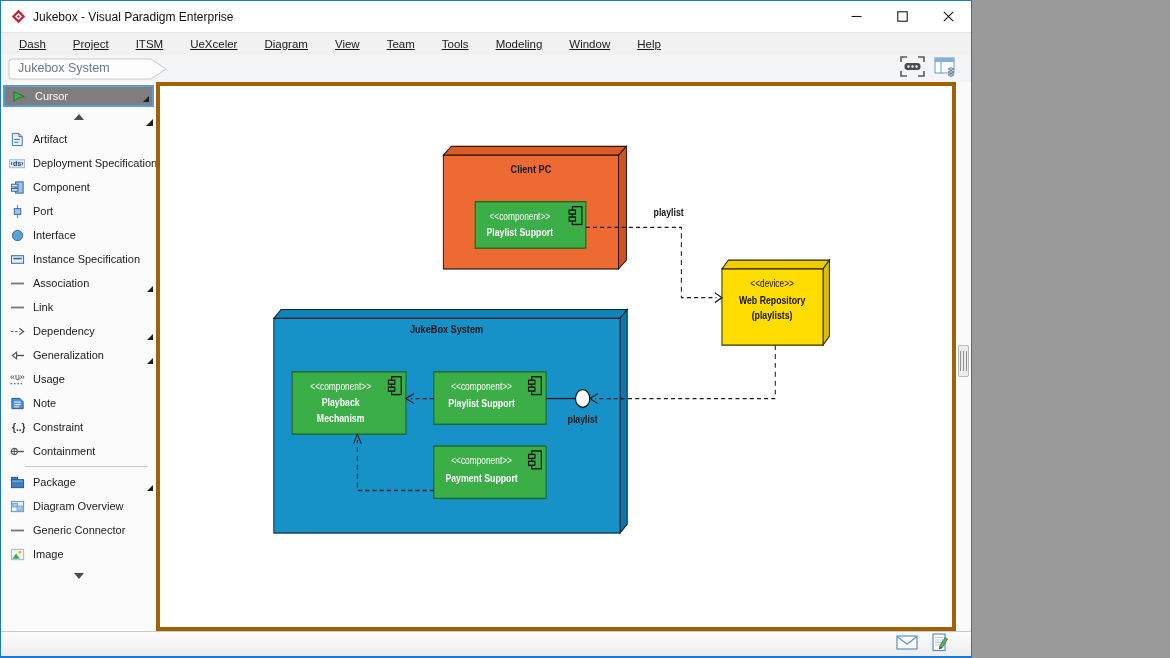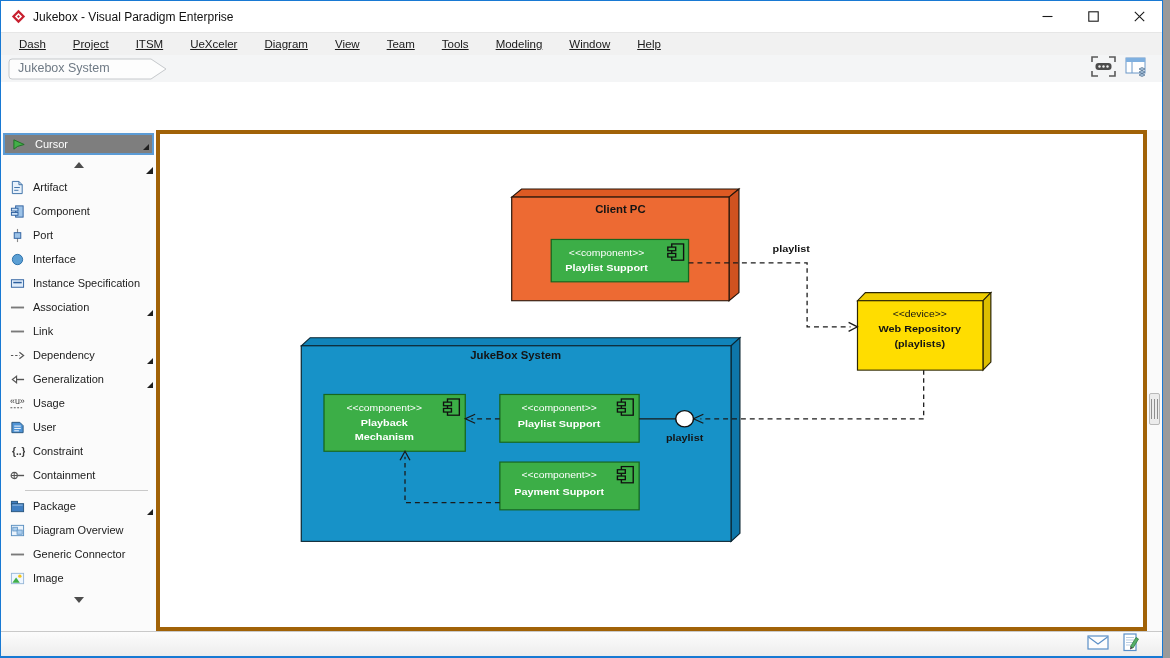--- a/index.html
+++ b/index.html
@@ -4,21 +4,21 @@
 <style>
   :root{
     --accent:#1879d3;
     --orange:#ED6A33; --orange-top:#DD5A23; --orange-side:#CF5220;
     --blue:#1792C8; --blue-top:#1084BA; --blue-side:#0E76A9;
     --yellow:#FFDD00; --yellow-top:#EFCE00; --yellow-side:#DCBE00;
     --green:#3CAE47; --green-border:#17661F;
   }
   *{box-sizing:border-box}
   body{margin:0;background:#9a9a9a;font-family:"Liberation Sans",sans-serif;}
-  .window{width:1163px;height:658px;background:#fff;border:1px solid var(--accent);
+  .window{width:972px;height:658px;background:#fff;border:1px solid var(--accent);
     border-bottom-width:2px;display:flex;flex-direction:column;overflow:hidden;}
 
   
   .titlebar{height:31px;background:#fff;display:flex;align-items:center;flex:0 0 auto;}
   .logo{margin-left:10px;display:flex;}
   .title-text{margin-left:7px;font-size:12px;color:#111;}
   .win-controls{margin-left:auto;display:flex;height:100%;}
   .win-btn{width:46px;display:flex;align-items:center;justify-content:center;cursor:default;}
 
   
@@ -27,21 +27,21 @@
   .menu-item{font-size:11.5px;color:#1a1a1a;padding:0 17px 0 10px;white-space:nowrap;text-decoration:underline;}
 
   
   .tabbar{height:27px;background:#f4f5f6;display:flex;align-items:center;flex:0 0 auto;}
   .tab{position:relative;margin-left:7px;width:160px;height:22px;}
   .tab svg{position:absolute;left:0;top:0;}
   .tab-label{position:absolute;left:10px;top:3px;font-size:12.5px;color:#6f7a85;}
   .tab-icons{margin-left:auto;margin-right:14px;display:flex;gap:9px;align-items:center;}
 
   
-  .main{flex:1;display:flex;min-height:0;margin-top:48px;}
+  .main{flex:1;display:flex;min-height:0;}
   .sidebar{width:155px;background:#fbfbfb;position:relative;flex:0 0 auto;}
   .srow{height:24px;display:flex;align-items:center;gap:8px;padding-left:8px;
     position:relative;font-size:11px;color:#1b1b1b;white-space:nowrap;}
   .srow.selected{height:22px;margin:3px 2px 0 2px;padding-left:6px;background:#7e7e7e;
     border:2px solid #5b9bd5;color:#fff;}
   .sicon{width:16px;height:16px;flex:0 0 16px;display:flex;align-items:center;justify-content:center;}
   .scroll-row{height:20px;display:flex;align-items:center;justify-content:center;}
   .tri-up{width:0;height:0;border-left:5px solid transparent;border-right:5px solid transparent;
     border-bottom:6px solid #4d4d4d;}
   .tri-down{width:0;height:0;border-left:5px solid transparent;border-right:5px solid transparent;
@@ -187,20 +187,29 @@
         <span class="sicon">
           <svg width="15" height="15" viewBox="0 0 16 16">
               <path d="M2.5,1.5 h7 l3.5,3.5 v9.5 h-10.5 z" fill="#e8f1fb" stroke="#3a6ea5"></path>
               <path d="M9.5,1.5 v3.5 h3.5" fill="none" stroke="#3a6ea5"></path>
               <path d="M4.5,8 h6 M4.5,11 h4.5" stroke="#3a6ea5" stroke-width="1"></path>
             </svg>
         </span>
         <span>Artifact</span>
       </div>
 
+      <div class="srow">
+        <span class="sicon">
+          <svg width="16" height="15" viewBox="0 0 17 16">
+              <rect x="0.5" y="4" width="16" height="8.5" fill="#dfe9f5" stroke="#9db8d6"></rect>
+              <text x="8.5" y="11" font-size="7.5" font-weight="bold" fill="#1a3c6e" text-anchor="middle" font-family="Liberation Sans, sans-serif">‹ds›</text>
+            </svg>
+        </span>
+        <span>Deployment Specification</span>
+      </div>
 
       <div class="srow">
         <span class="sicon">
           <svg width="15" height="15" viewBox="0 0 16 16">
               <rect x="6" y="2" width="8" height="12" fill="#9dc3e8" stroke="#2c5f9e"></rect>
               <rect x="1.5" y="4.5" width="7" height="3" fill="#cfe3f7" stroke="#2c5f9e"></rect>
               <rect x="1.5" y="9" width="7" height="3" fill="#cfe3f7" stroke="#2c5f9e"></rect>
             </svg>
         </span>
         <span>Component</span>
@@ -286,21 +295,21 @@
         <span>Usage</span>
       </div>
 
       <div class="srow">
         <span class="sicon">
           <svg width="15" height="15" viewBox="0 0 16 16">
               <path d="M2,2.5 h8.5 l3.5,3.5 v7.5 h-12 z" fill="#4f94d6" stroke="#28557e"></path>
               <path d="M4.5,6.5 h7 M4.5,9 h7 M4.5,11.5 h5" stroke="#ffffff" stroke-width="1"></path>
             </svg>
         </span>
-        <span>User</span>
+        <span>Note</span>
       </div>
 
 
       <div class="srow">
         <span class="sicon">
           <svg width="15" height="15" viewBox="0 0 16 16">
               <text x="2" y="12" font-size="11" font-weight="bold" fill="#3a3a3a" font-family="Liberation Sans, sans-serif">{..}</text>
             </svg>
         </span>
         <span>Constraint</span>

